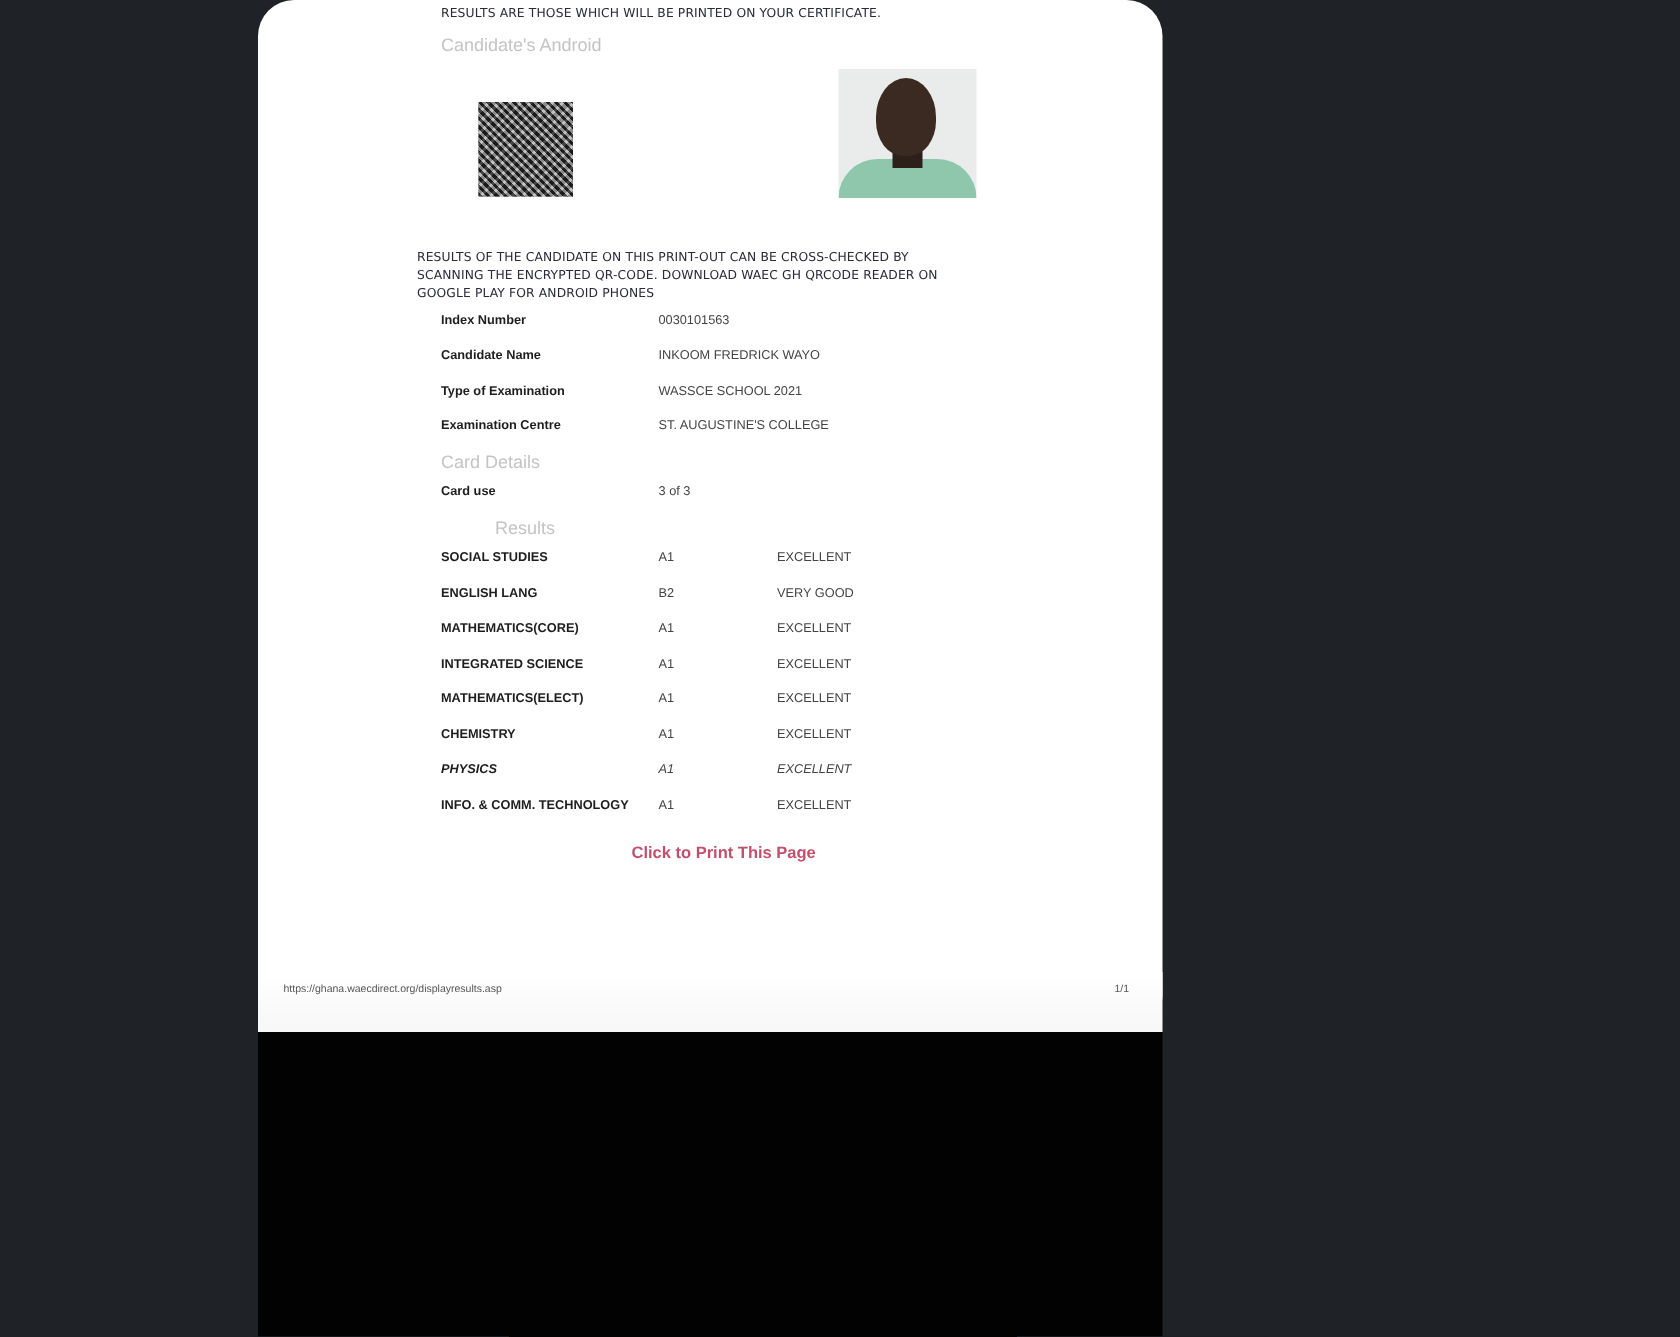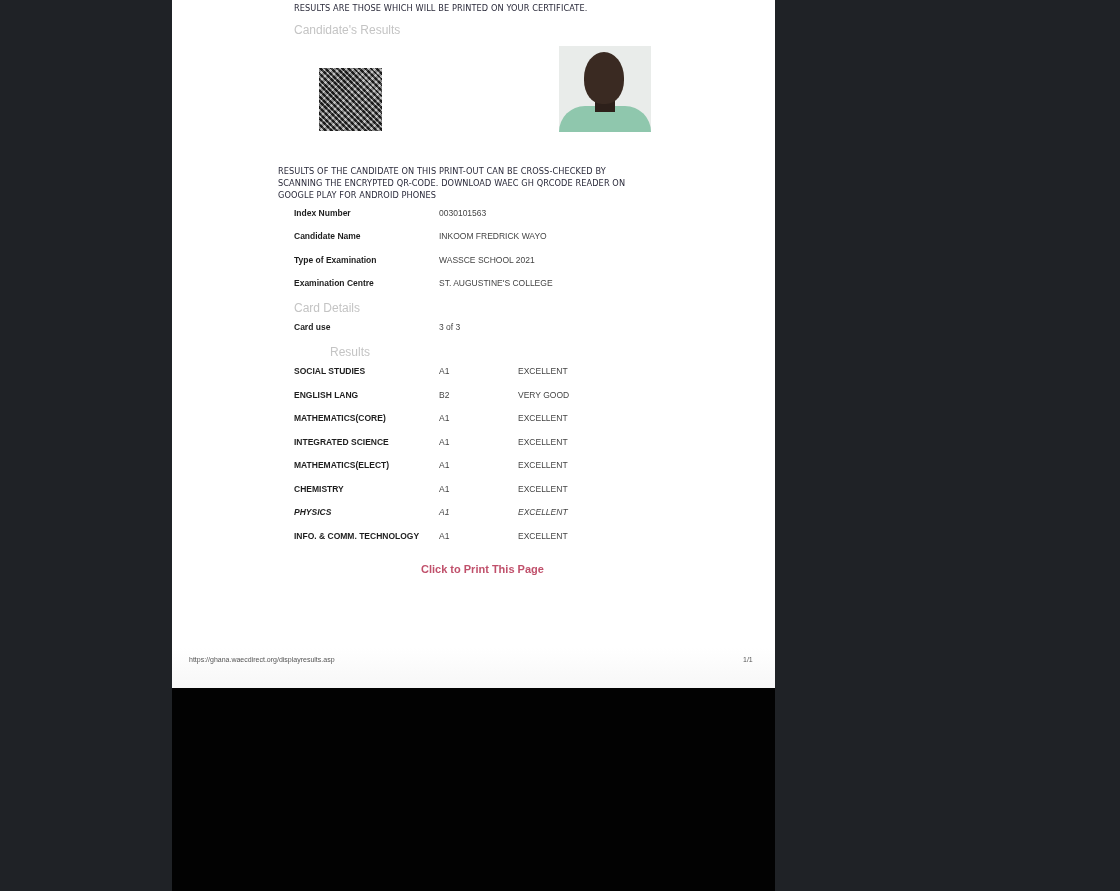--- a/index.html
+++ b/index.html
@@ -9,20 +9,21 @@
     position: relative;
     font-family: "Liberation Sans", sans-serif;
   }
   .viewer-bg-left { position: absolute; left: 0; top: 0; width: 172px; height: 891px; background: #1f2226; }
   .viewer-bg-right { position: absolute; left: 775px; top: 0; width: 345px; height: 891px; background: #1f2226; }
   .black-area { position: absolute; left: 172px; top: 688px; width: 603px; height: 203px; background: #020202; }
 
   .page {
     position: absolute; left: 172px; top: 0; width: 603px; height: 688px;
     background: #ffffff;
+    border-radius: 24px;
   }
   .page-footer-fade {
     position: absolute; left: 0; bottom: 0; width: 100%; height: 40px;
     background: linear-gradient(#ffffff, #f7f7f7);
   }
   .notice {
     position: absolute;
     font-family: "DejaVu Sans", sans-serif;
     font-size: 8.2px;
     color: #2a2a3a;
@@ -81,21 +82,21 @@
 </head>
 <body>
 
 <div class="viewer-bg-left"></div>
 <div class="viewer-bg-right"></div>
 <div class="black-area"></div>
 
 <div class="page">
   <div class="notice notice-top">Results are those which will be printed on your certificate.</div>
 
-  <div class="section-title" style="top:23px;">Candidate's Results</div>
+  <div class="section-title" style="top:23px;">Candidate's Android</div>
 
   <div class="qr-code"></div>
 
   <div class="photo">
     <div class="shirt"></div>
     <div class="neck"></div>
     <div class="head"></div>
   </div>
 
   <div class="notice notice-qr">Results of the candidate on this print-out can be cross-checked by scanning the encrypted QR-code. Download WAEC GH QRCode reader on Google Play for Android phones</div>

